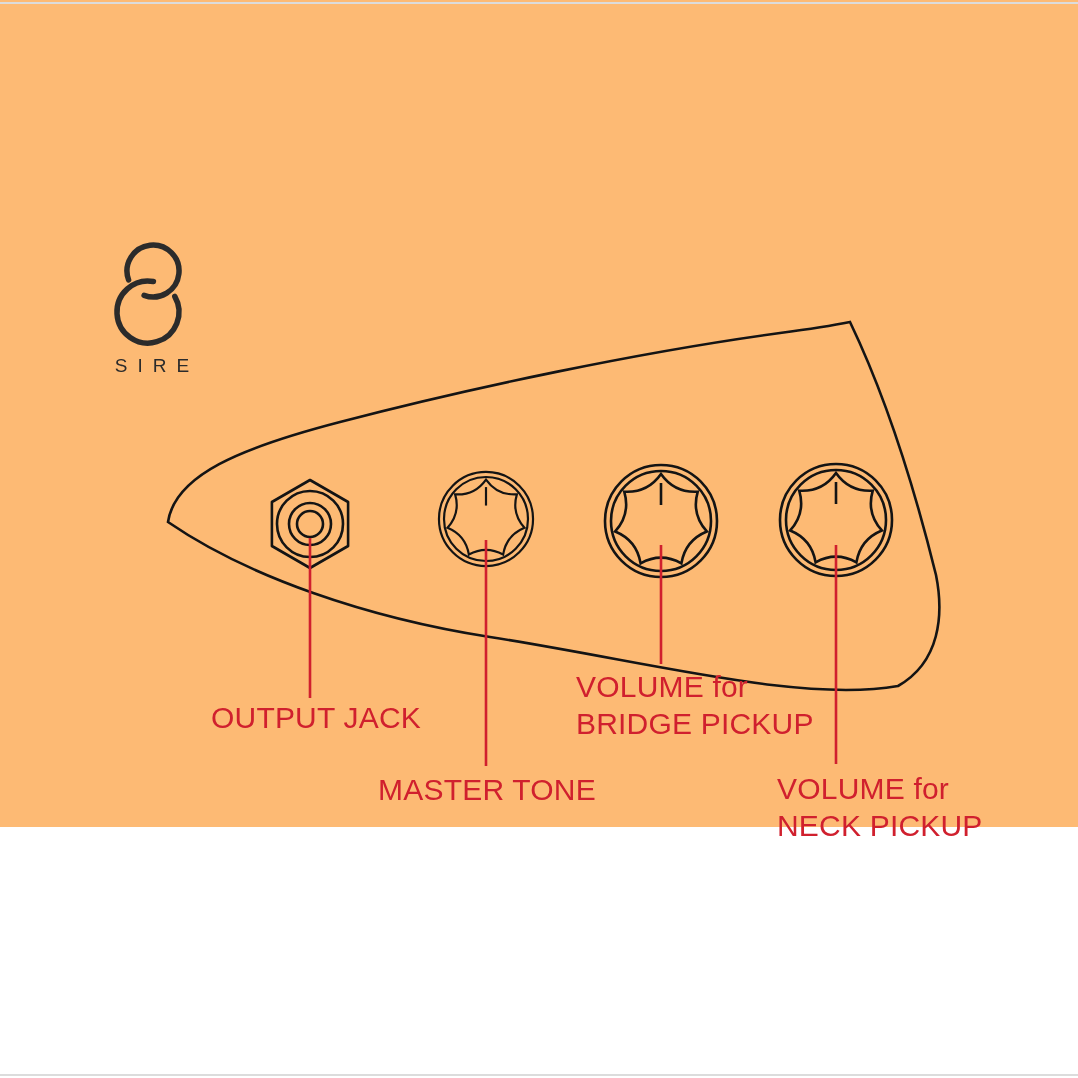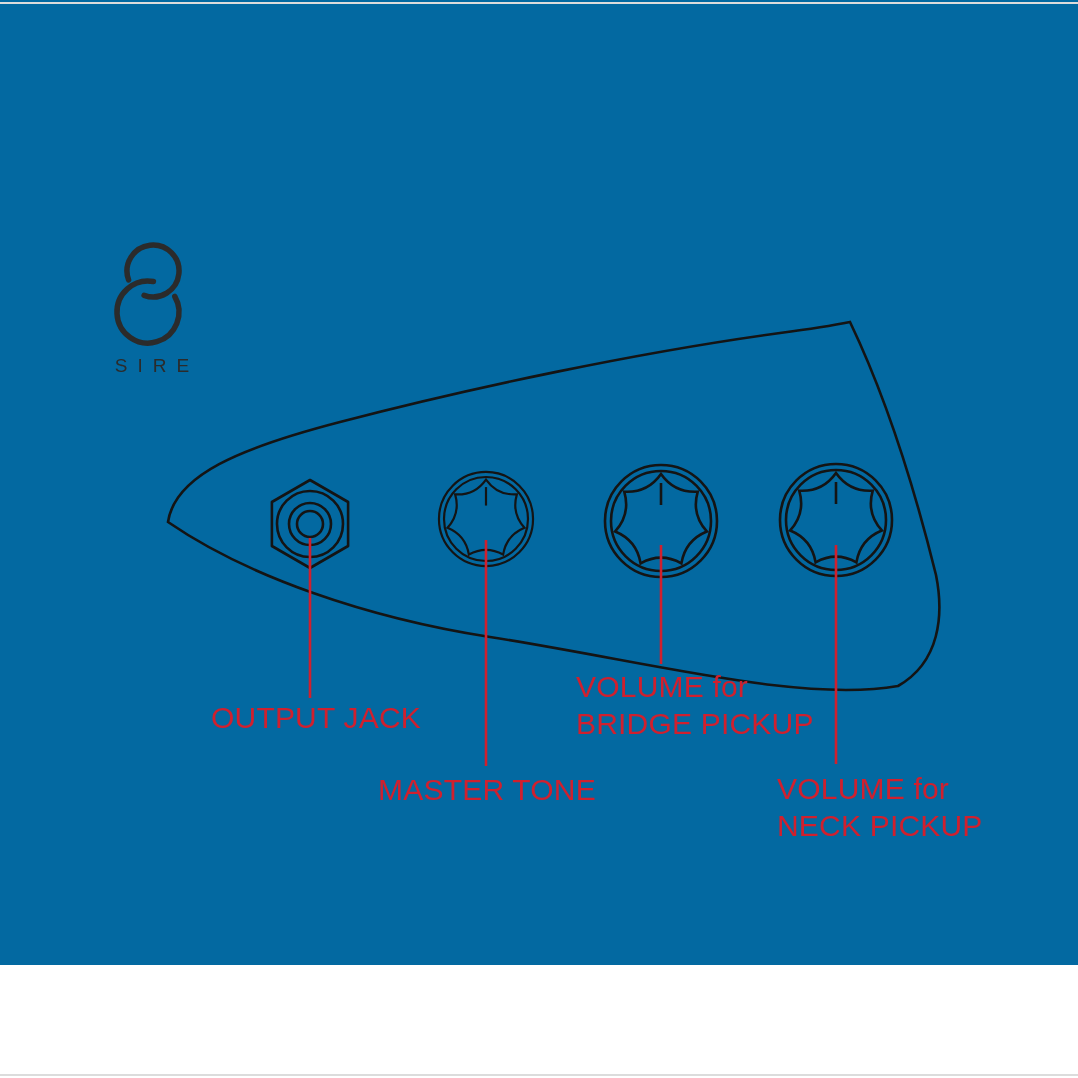--- a/index.html
+++ b/index.html
@@ -6,22 +6,22 @@
     margin: 0;
     padding: 0;
     background: #ffffff;
     width: 1078px;
     height: 1078px;
     overflow: hidden;
   }
   .stage {
     position: relative;
     width: 1078px;
-    height: 965px;
-    background: #0369a1;
+    height: 827px;
+    background: #fdba74;
   }
   svg { display: block; }
   text {
     font-family: "Liberation Sans", sans-serif;
   }
   .label {
     font-size: 30px;
     font-weight: 400;
     letter-spacing: 0.2px;
   }

